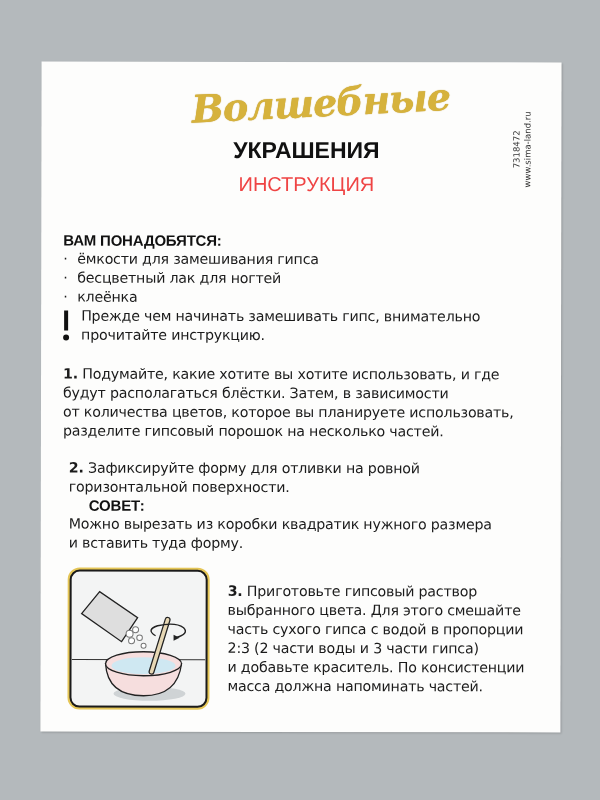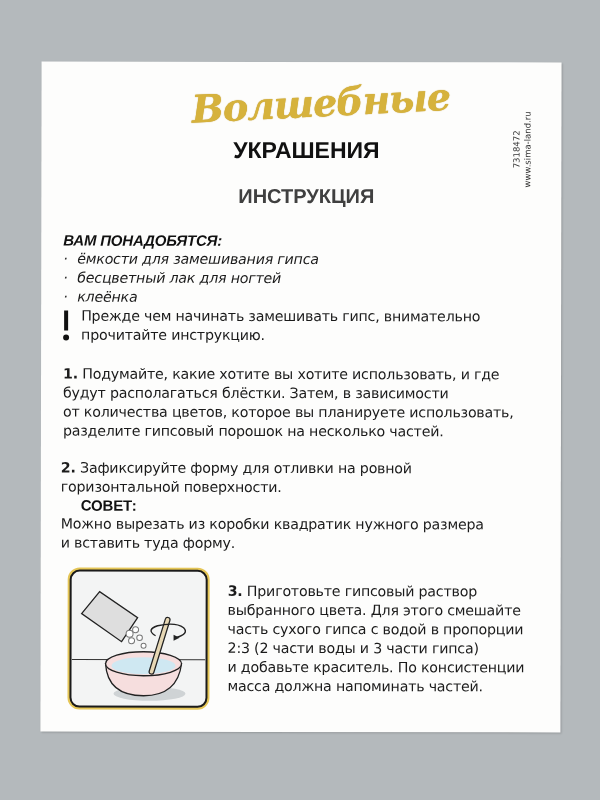--- a/index.html
+++ b/index.html
@@ -29,42 +29,42 @@
       transform: rotate(-3deg);
     }
     .title-main {
       position: absolute; left: 110px; top: 70px; width: 310px;
       text-align: center;
       font-family: "Liberation Sans", sans-serif;
       font-weight: bold; font-size: 23px; line-height: 36px;
       color: #111; letter-spacing: 0px;
     }
     .title-sub {
-      position: absolute; left: 130px; top: 122px; width: 270px;
+      position: absolute; left: 130px; top: 110px; width: 270px;
       text-align: center;
       font-family: "Liberation Sans", sans-serif;
-      font-weight: bold; font-size: 20px; line-height: 24px;
-      color: #404040;
+      font-weight: normal; font-size: 20px; line-height: 24px;
+      color: #ef4444;
     }
     .vertical-info {
       position: absolute; left: 470px; top: 32px;
       width: 110px; height: 40px;
       transform-origin: 0 0;
       transform: rotate(-90deg) translate(-110px, 0);
       font-family: "DejaVu Sans", sans-serif;
       font-size: 8.5px; line-height: 11px; color: #333;
       text-align: center;
     }
     .vertical-info div { white-space: nowrap; }
     .text {
       font-family: "DejaVu Sans", sans-serif;
       font-size: 14.2px; line-height: 19px; color: #1b1b1b;
       letter-spacing: -0.2px;
     }
-    .needs { position: absolute; left: 22px; top: 170px; width: 480px; font-style: italic; }
+    .needs { position: absolute; left: 22px; top: 170px; width: 480px; }
     .needs-title {
       font-family: "Liberation Sans", sans-serif;
       font-weight: bold; font-size: 15px; line-height: 18px; color: #111;
     }
     .needs-cols { display: flex; flex-direction: column; }
     .needs-col1 { width: 322px; }
     .needs-col2 { width: 150px; }
     .needs-item { white-space: nowrap; }
     .needs-item .bullet { display: inline-block; width: 14px; text-align: left; }
     .warning { position: absolute; left: 20px; top: 245px; width: 480px; display: flex; }
@@ -72,21 +72,21 @@
       width: 18px; height: 38px; position: relative; flex: none;
     }
     .warn-icon .bar {
       position: absolute; left: 3px; top: 4px; width: 4px; height: 20px; background: #111;
     }
     .warn-icon .dot {
       position: absolute; left: 2px; top: 28px; width: 6px; height: 6px; border-radius: 50%; background: #111;
     }
     .warn-text { padding-left: 2px; }
     .step1 { position: absolute; left: 22px; top: 303px; width: 490px; }
-    .step2 { position: absolute; left: 20px; top: 397px; width: 490px; }
+    .step2 { position: absolute; left: 28px; top: 397px; width: 490px; }
     .step-num { font-weight: bold; }
     .tip-title {
       font-family: "Liberation Sans", sans-serif;
       font-weight: bold; font-size: 15px; line-height: 18px; color: #111; margin-left: 20px;
     }
     .illustration {
       position: absolute; left: 29px; top: 508px;
       width: 134px; height: 134px;
       border: 2px solid #1a1a1a;
       border-radius: 10px;

